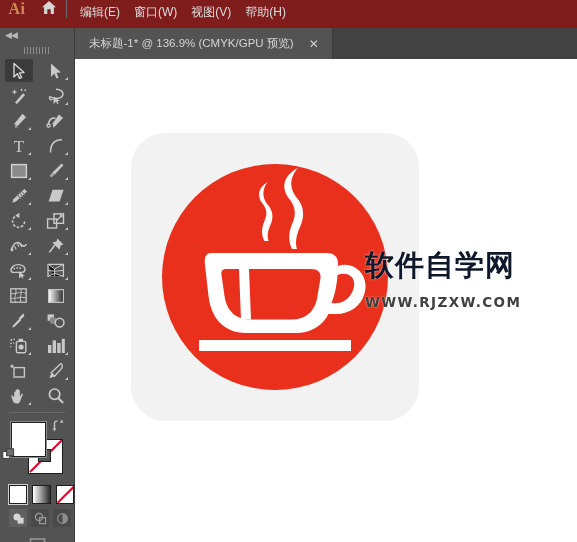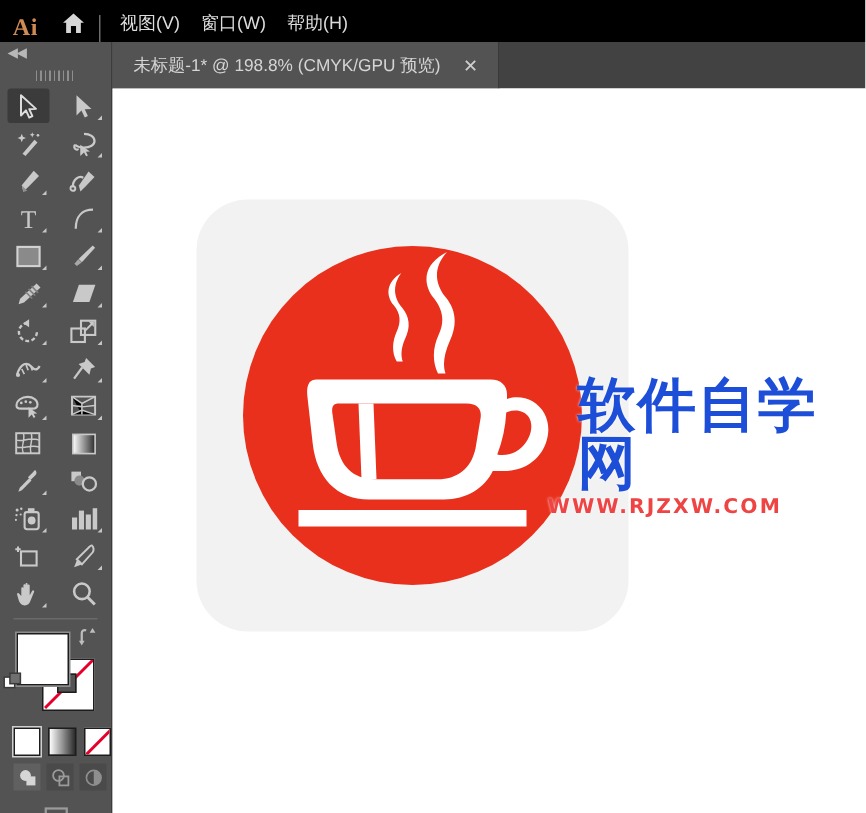--- a/index.html
+++ b/index.html
@@ -11,22 +11,22 @@
     font-family: "Liberation Sans", "DejaVu Sans", sans-serif;
     overflow: hidden;
     position: relative;
     -webkit-font-smoothing: antialiased;
   }
 
   
   #menubar {
     position: absolute; left: 0; top: 0;
     width: 577px; height: 28px;
-    background: #000000;
-    display: flex; align-items: flex-end;
+    background: #7f1d1d;
+    display: flex; align-items: flex-start;
     box-sizing: border-box;
   }
   #ai-logo {
     width: 34px; text-align: center;
     color: #d08a52; font-size: 16px; font-weight: bold;
     letter-spacing: 0.5px;
     font-family: "Liberation Serif", "DejaVu Serif", serif;
   }
   #home-btn {
     width: 30px; display: flex; align-items: center; justify-content: center;
@@ -209,59 +209,59 @@
     position: absolute; left: 31px; top: 31px;
     width: 226px; height: 226px;
     background: #e8301c;
     border-radius: 50%;
   }
   #watermark {
     position: absolute; left: 290px; top: 192px;
     pointer-events: none;
   }
   #wm-cn {
-    font-size: 39px; font-weight: bold;
-    color: #1d4ed8;
+    font-size: 29px; font-weight: bold;
+    color: #0f172a;
     letter-spacing: 1px;
     line-height: 1;
     font-family: "DejaVu Sans", "Liberation Sans", sans-serif;
     text-shadow: 0 0 2px rgba(255,255,255,0.8);
-    margin-left: 20px;
   }
   #wm-url {
     font-size: 13.5px; font-weight: bold;
-    color: #ef4444;
+    color: #404040;
     letter-spacing: 1.4px;
-    margin-top: 1px;
+    margin-top: 14px;
     font-family: "DejaVu Sans", "Liberation Sans", sans-serif;
     text-shadow: 0 0 2px rgba(255,255,255,0.8);
   }
 </style>
 </head>
 <body>
 
 <div id="menubar">
   <div id="ai-logo">Ai</div>
   <div id="home-btn">
     <span>
       <svg width="16" height="15" viewBox="0 0 16 15">
         <path d="M8 1 L15 7.2 L12.9 7.2 L12.9 14 L9.7 14 L9.7 9.3 L6.3 9.3 L6.3 14 L3.1 14 L3.1 7.2 L1 7.2 Z" fill="#d6d6d6"></path>
       </svg>
     </span>
   </div>
   <div id="menu-sep"></div>
 
+  <div class="menu-item">编辑(E)</div>
+  <div class="menu-item">窗口(W)</div>
   <div class="menu-item">视图(V)</div>
-  <div class="menu-item">窗口(W)</div>
   <div class="menu-item">帮助(H)</div>
 </div>
 
 <div id="tabbar">
   <div id="doc-tab">
-    <span id="doc-tab-title">未标题-1* @ 198.8% (CMYK/GPU 预览)</span>
+    <span id="doc-tab-title">未标题-1* @ 136.9% (CMYK/GPU 预览)</span>
     <span id="doc-tab-close">✕</span>
   </div>
 </div>
 
 <div id="toolbar">
 
   <div id="tool-collapse">◀◀</div>
   <div id="tool-grip">
     <div class="grip-lines"></div>
   </div>

